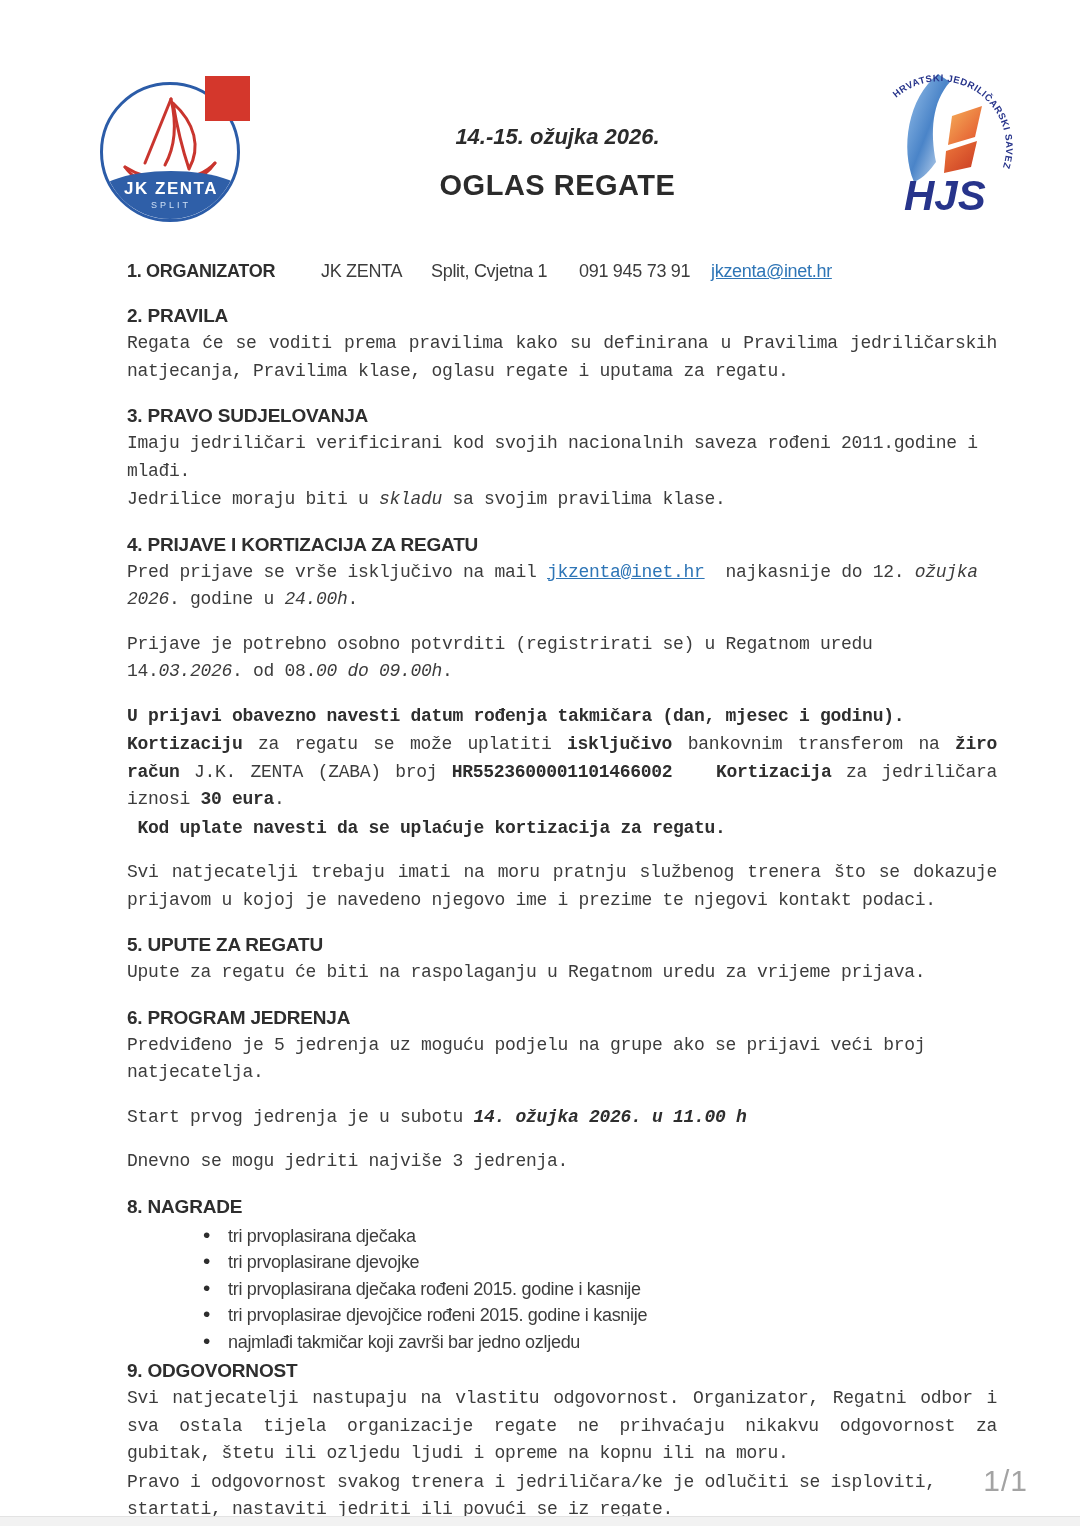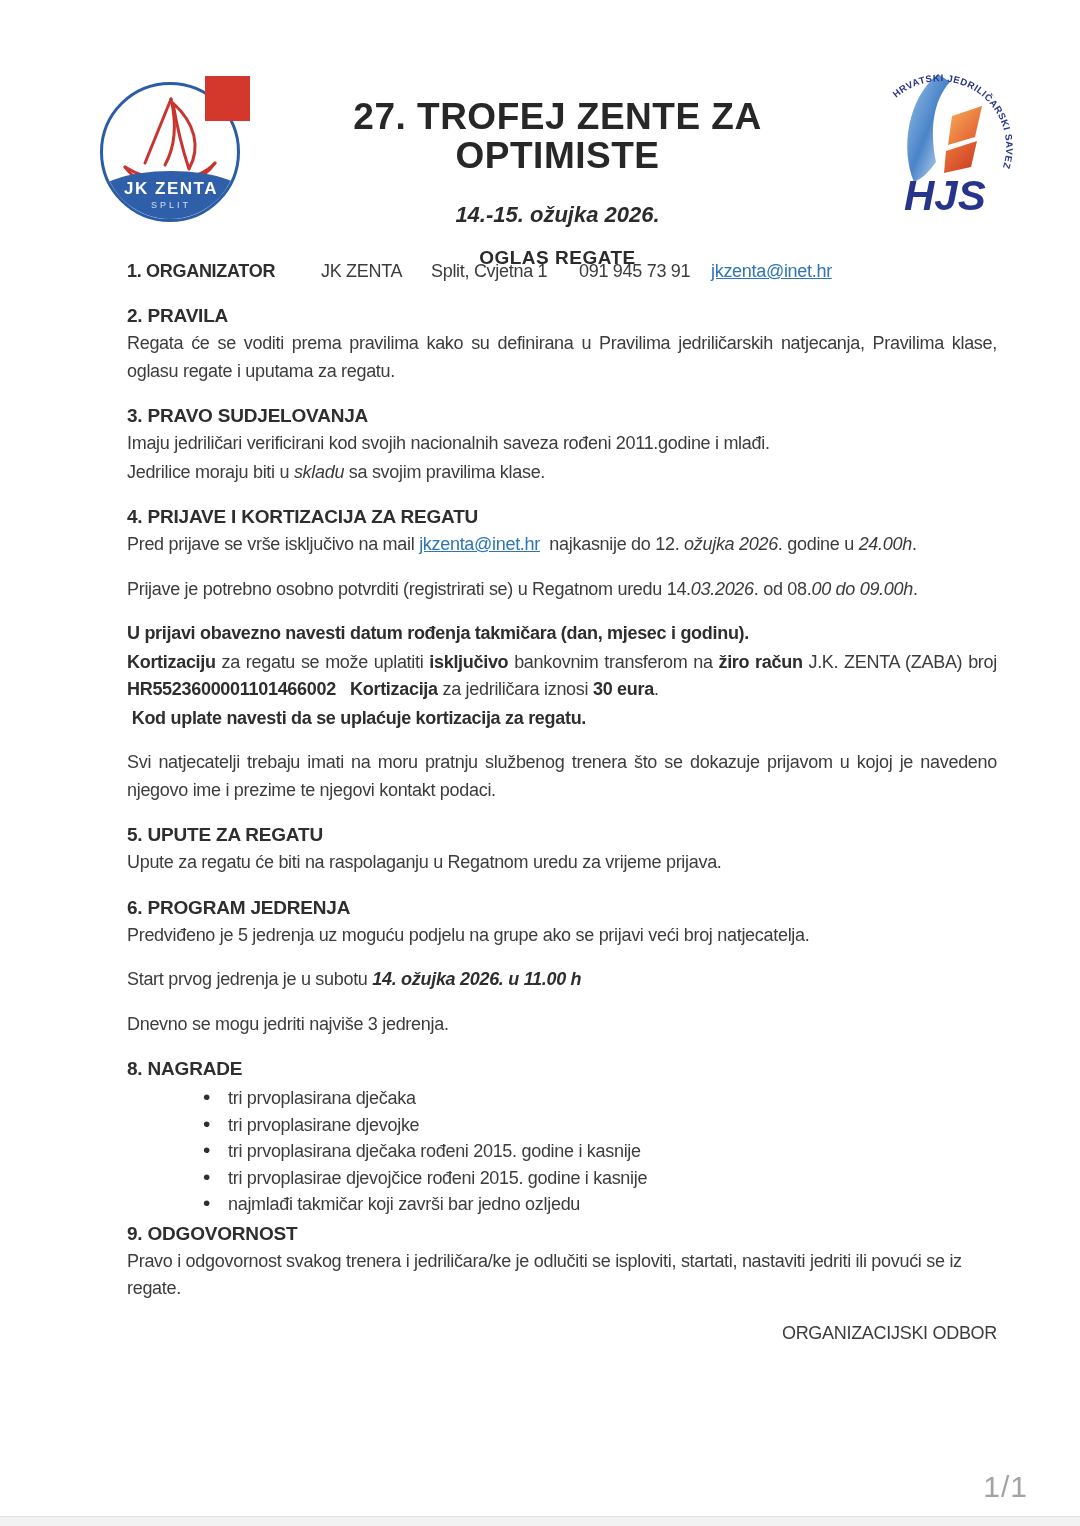--- a/index.html
+++ b/index.html
@@ -14,49 +14,49 @@
   .club-wave{position:absolute;left:-14px;bottom:-14px;width:164px;height:62px;background:#2f5fa8;
     border-radius:55% 55% 0 0;text-align:center;}
   .club-name{margin-top:8px;color:#ffffff;font-weight:bold;font-size:17px;letter-spacing:1.5px;}
   .club-city{color:#cfe0f5;font-size:9px;letter-spacing:3px;margin-top:1px;}
   .club-square{position:absolute;right:2px;top:0;width:45px;height:45px;background:#d4372c;}
   .boat-svg{position:absolute;left:0;top:0;}
 
   .header-center{position:absolute;left:250px;right:215px;top:98px;text-align:center;}
   .doc-title{font-size:37px;font-weight:bold;color:#272727;letter-spacing:.5px;line-height:1.05;}
   .doc-date{margin-top:26px;font-size:22px;font-weight:bold;font-style:italic;color:#2b2b2b;}
-  .doc-subtitle{margin-top:19px;font-size:19px;font-weight:bold;color:#2b2b2b;letter-spacing:.5px;}
+  .doc-subtitle{margin-top:19px;font-size:29px;font-weight:bold;color:#2b2b2b;letter-spacing:.5px;}
 
   .hjs-logo{position:absolute;right:50px;top:60px;width:150px;height:160px;}
 
   
   .content{position:absolute;left:127px;top:258px;width:870px;font-size:18px;letter-spacing:-.3px;}
   .org-row{display:flex;align-items:baseline;line-height:27px;}
   .org-row .oh{font-weight:bold;color:#2e2e2e;width:194px;flex:none;}
   .org-row .oi{flex:none;color:#3c3c3c;}
   .org-row .oi.w1{width:110px;}
   .org-row .oi.w2{width:148px;}
   .org-row .oi.w3{width:132px;}
 
   .sec-heading{font-weight:bold;font-size:19px;color:#2e2e2e;margin-top:17px;line-height:27px;letter-spacing:-.2px;}
   .sec-heading.tight{margin-top:2px;}
-  .para{line-height:27.5px;margin-top:1px;white-space:pre-wrap;}
+  .para{line-height:27.5px;margin-top:1px;white-space:pre-wrap;font-family:Liberation Mono, monospace;}
   .para.justify{text-align:justify;}
   .para.right{text-align:right;}
   .para.gap{margin-top:17px;}
   .b{font-weight:bold;color:#2e2e2e;}
   .i{font-style:italic;}
   a.link{color:#2e75b6;text-decoration:underline;cursor:pointer;}
 
   ul.bullets{list-style:none;margin:3px 0 0 0;padding:0 0 0 74px;}
   ul.bullets li{position:relative;padding-left:27px;line-height:26.5px;}
   ul.bullets li::before{content:"\2022";position:absolute;left:2px;top:-1px;font-size:21px;color:#2e2e2e;}
 
   
-  .page-num{position:absolute;right:52px;bottom:22px;font-size:30px;color:#a3a3a3;letter-spacing:1px;}
+  .page-num{position:absolute;right:52px;bottom:28px;font-size:30px;color:#a3a3a3;letter-spacing:1px;}
   .bottom-bar{position:absolute;left:0;right:0;bottom:0;height:9px;background:#f2f2f2;border-top:1px solid #e3e3e3;}
 </style>
 </head>
 <body>
 
 <div class="club-logo">
   <div class="club-circle">
     <svg class="boat-svg" width="134" height="134" viewBox="0 0 134 134">
       <g fill="none" stroke="#c9352e" stroke-width="3" stroke-linecap="round" stroke-linejoin="round">
         <path d="M68 14 L42 78"></path>
@@ -68,21 +68,20 @@
     </svg>
     <div class="club-wave">
       <div class="club-name">JK ZENTA</div>
       <div class="club-city">SPLIT</div>
     </div>
   </div>
   <div class="club-square"></div>
 </div>
 
 <div class="header-center">
-  <div class="doc-title">27. TROFEJ ZENTE ZA OPTIMISTE</div>
   <div class="doc-date">14.-15. ožujka 2026.</div>
   <div class="doc-subtitle">OGLAS REGATE</div>
 </div>
 
 <div class="hjs-logo">
   <svg width="150" height="160" viewBox="0 0 150 160">
     <defs>
       <linearGradient id="gBlue" x1="0" y1="0" x2="1" y2="1">
         <stop offset="0" stop-color="#9cc4ec"></stop>
           <stop offset="0.5" stop-color="#4a84c8"></stop>
@@ -136,18 +135,19 @@
     <div class="para gap"><span>Dnevno se mogu jedriti najviše 3 jedrenja.</span></div>
     <div class="sec-heading">8. NAGRADE</div>
     <ul class="bullets">
       <li>tri prvoplasirana dječaka</li>
       <li>tri prvoplasirane djevojke</li>
       <li>tri prvoplasirana dječaka rođeni 2015. godine i kasnije</li>
       <li>tri prvoplasirae djevojčice rođeni 2015. godine i kasnije</li>
       <li>najmlađi takmičar koji završi bar jedno ozljedu</li>
     </ul>
     <div class="sec-heading tight">9. ODGOVORNOST</div>
+    <div class="para justify"><span>Svi natjecatelji nastupaju na vlastitu odgovornost. Organizator, Regatni odbor i sva ostala tijela organizacije regate ne prihvaćaju nikakvu odgovornost za gubitak, štetu ili ozljedu ljudi i opreme na kopnu ili na moru.</span></div>
     <div class="para"><span>Pravo i odgovornost svakog trenera i jedriličara/ke je odlučiti se isploviti, startati, nastaviti jedriti ili povući se iz regate.</span></div>
     <div class="para gap right"><span>ORGANIZACIJSKI ODBOR</span></div>
   </div>
 
 <div class="page-num">1/1</div>
 <div class="bottom-bar"></div>
 
 </body></html>

